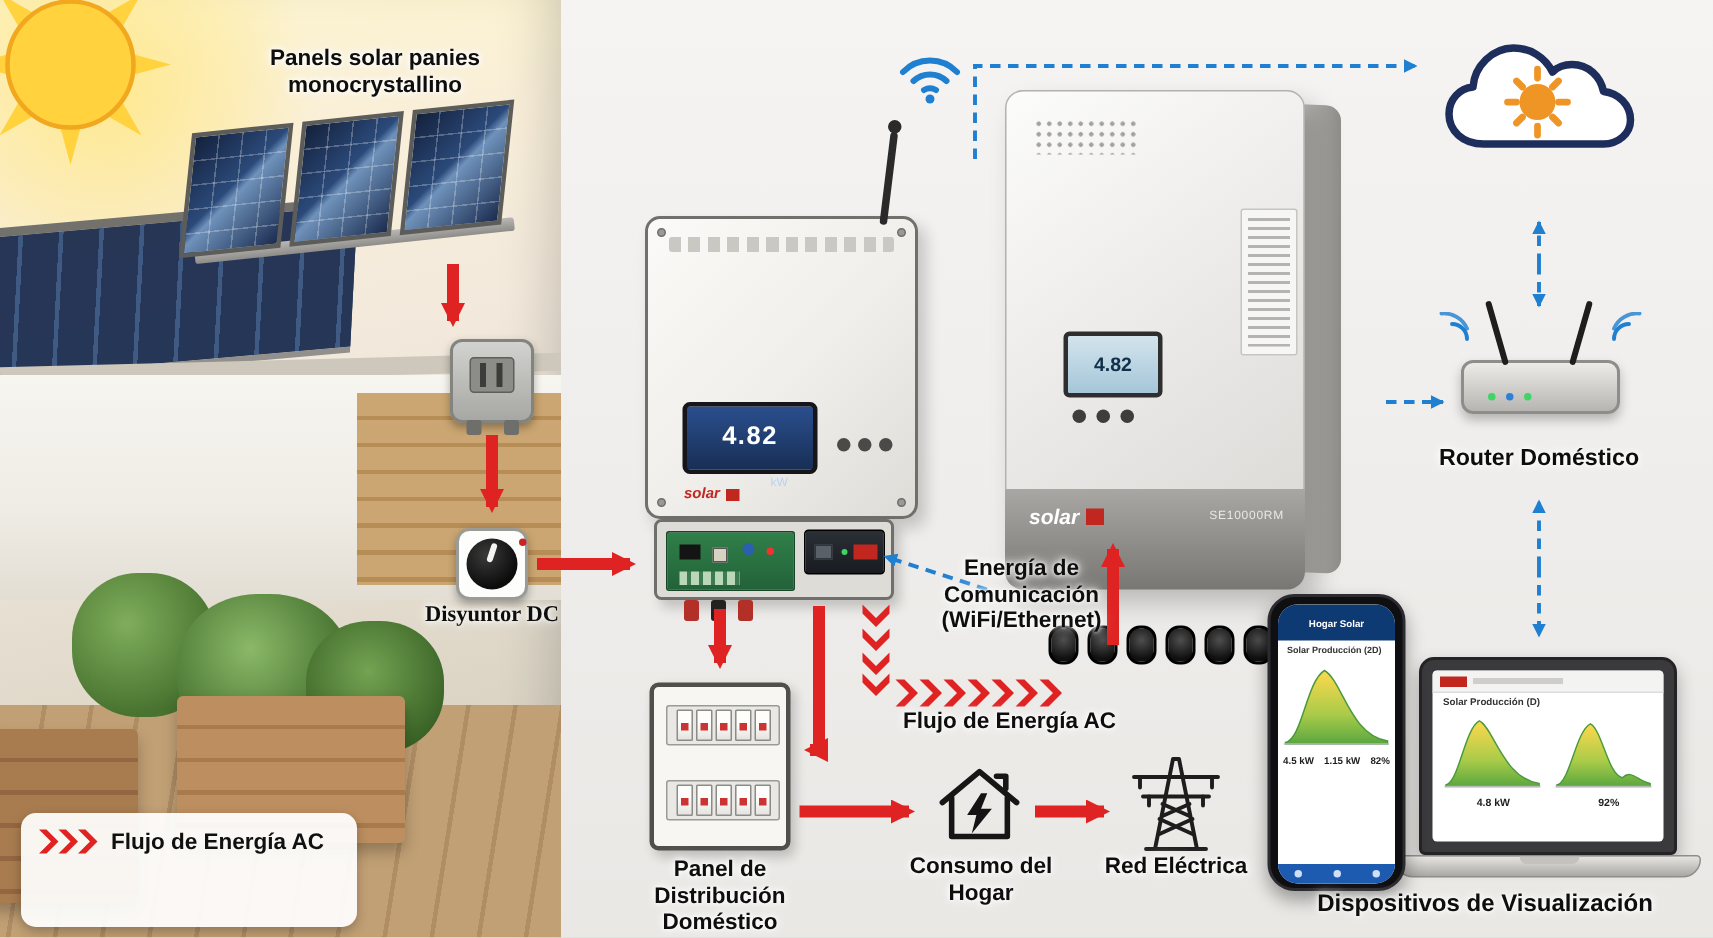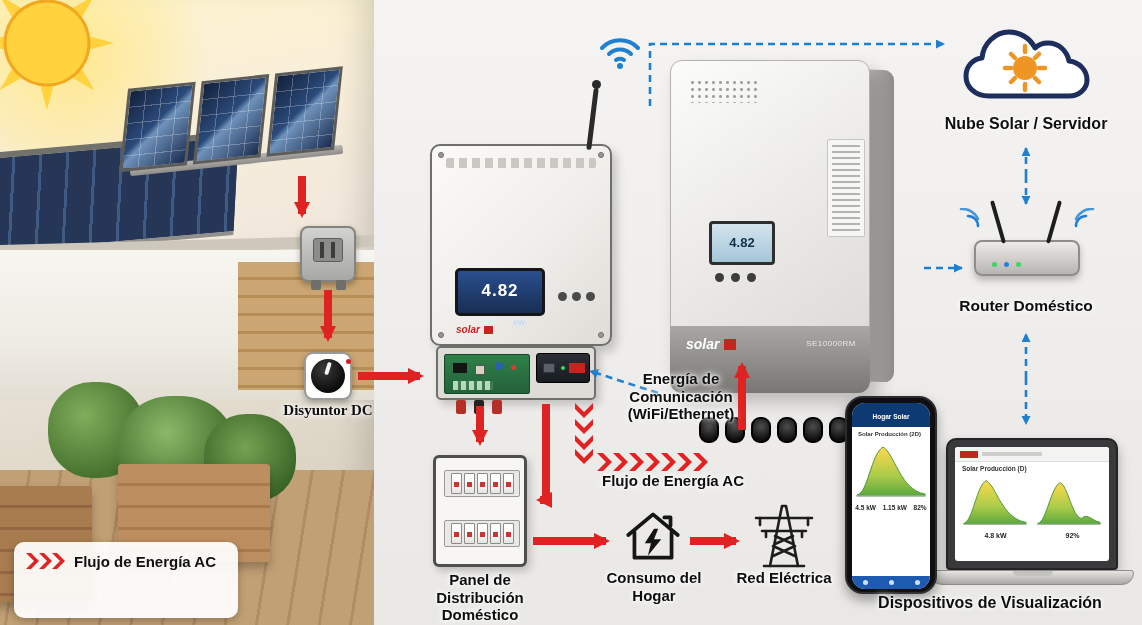--- a/index.html
+++ b/index.html
@@ -337,27 +337,27 @@
       <path d="M658 393 L590 371" marker-end="url(#mb)"></path>
       <path d="M650 106 L650 44 L944 44" marker-end="url(#mb)"></path>
       <path d="M1026 176 L1026 148" marker-end="url(#mb)"></path>
       <path d="M1026 176 L1026 204" marker-end="url(#mb)"></path>
       <path d="M924 268 L962 268" marker-end="url(#mb)"></path>
       <path d="M1026 378 L1026 334" marker-end="url(#mb)"></path>
       <path d="M1026 378 L1026 424" marker-end="url(#mb)"></path>
     </g>
   </svg>
 
+  <div class="lbl" style="left:146px;top:30px;width:208px;font-size:15px;">Panels solar panies monocrystallino</div>
   <div class="lbl" style="left:278px;top:402px;width:100px;font-size:15px;font-family:Liberation Serif, serif;">Disyuntor DC</div>
   <div class="lbl" style="left:610px;top:370px;width:142px;font-size:15px;">Energía de Comunicación (WiFi/Ethernet)</div>
   <div class="lbl" style="left:582px;top:472px;width:182px;font-size:15px;">Flujo de Energía AC</div>
   <div class="lbl" style="left:418px;top:571px;width:124px;font-size:15px;">Panel de Distribución Doméstico</div>
   <div class="lbl" style="left:604px;top:569px;width:100px;font-size:15px;">Consumo del Hogar</div>
   <div class="lbl" style="left:736px;top:569px;width:96px;font-size:15px;">Red Eléctrica</div>
-  <div class="lbl" style="left:928px;top:115px;width:196px;font-size:16px;">Nube Solar / Servidor</div>
   <div class="lbl" style="left:950px;top:297px;width:152px;font-size:15.5px;">Router Doméstico</div>
   <div class="lbl" style="left:862px;top:594px;width:256px;font-size:16px;">Dispositivos de Visualización</div>
 
   <div class="legend">
     <div class="legend-row">
       <svg width="42" height="18" viewBox="0 0 42 18">
         <g fill="#df2222">
           <path d="M-6 -8 L2 0 L-6 8 L-1 8 L7 0 L-1 -8 Z" transform="translate(8 9)"></path>
           <path d="M-6 -8 L2 0 L-6 8 L-1 8 L7 0 L-1 -8 Z" transform="translate(21 9)"></path>
           <path d="M-6 -8 L2 0 L-6 8 L-1 8 L7 0 L-1 -8 Z" transform="translate(34 9)"></path>

